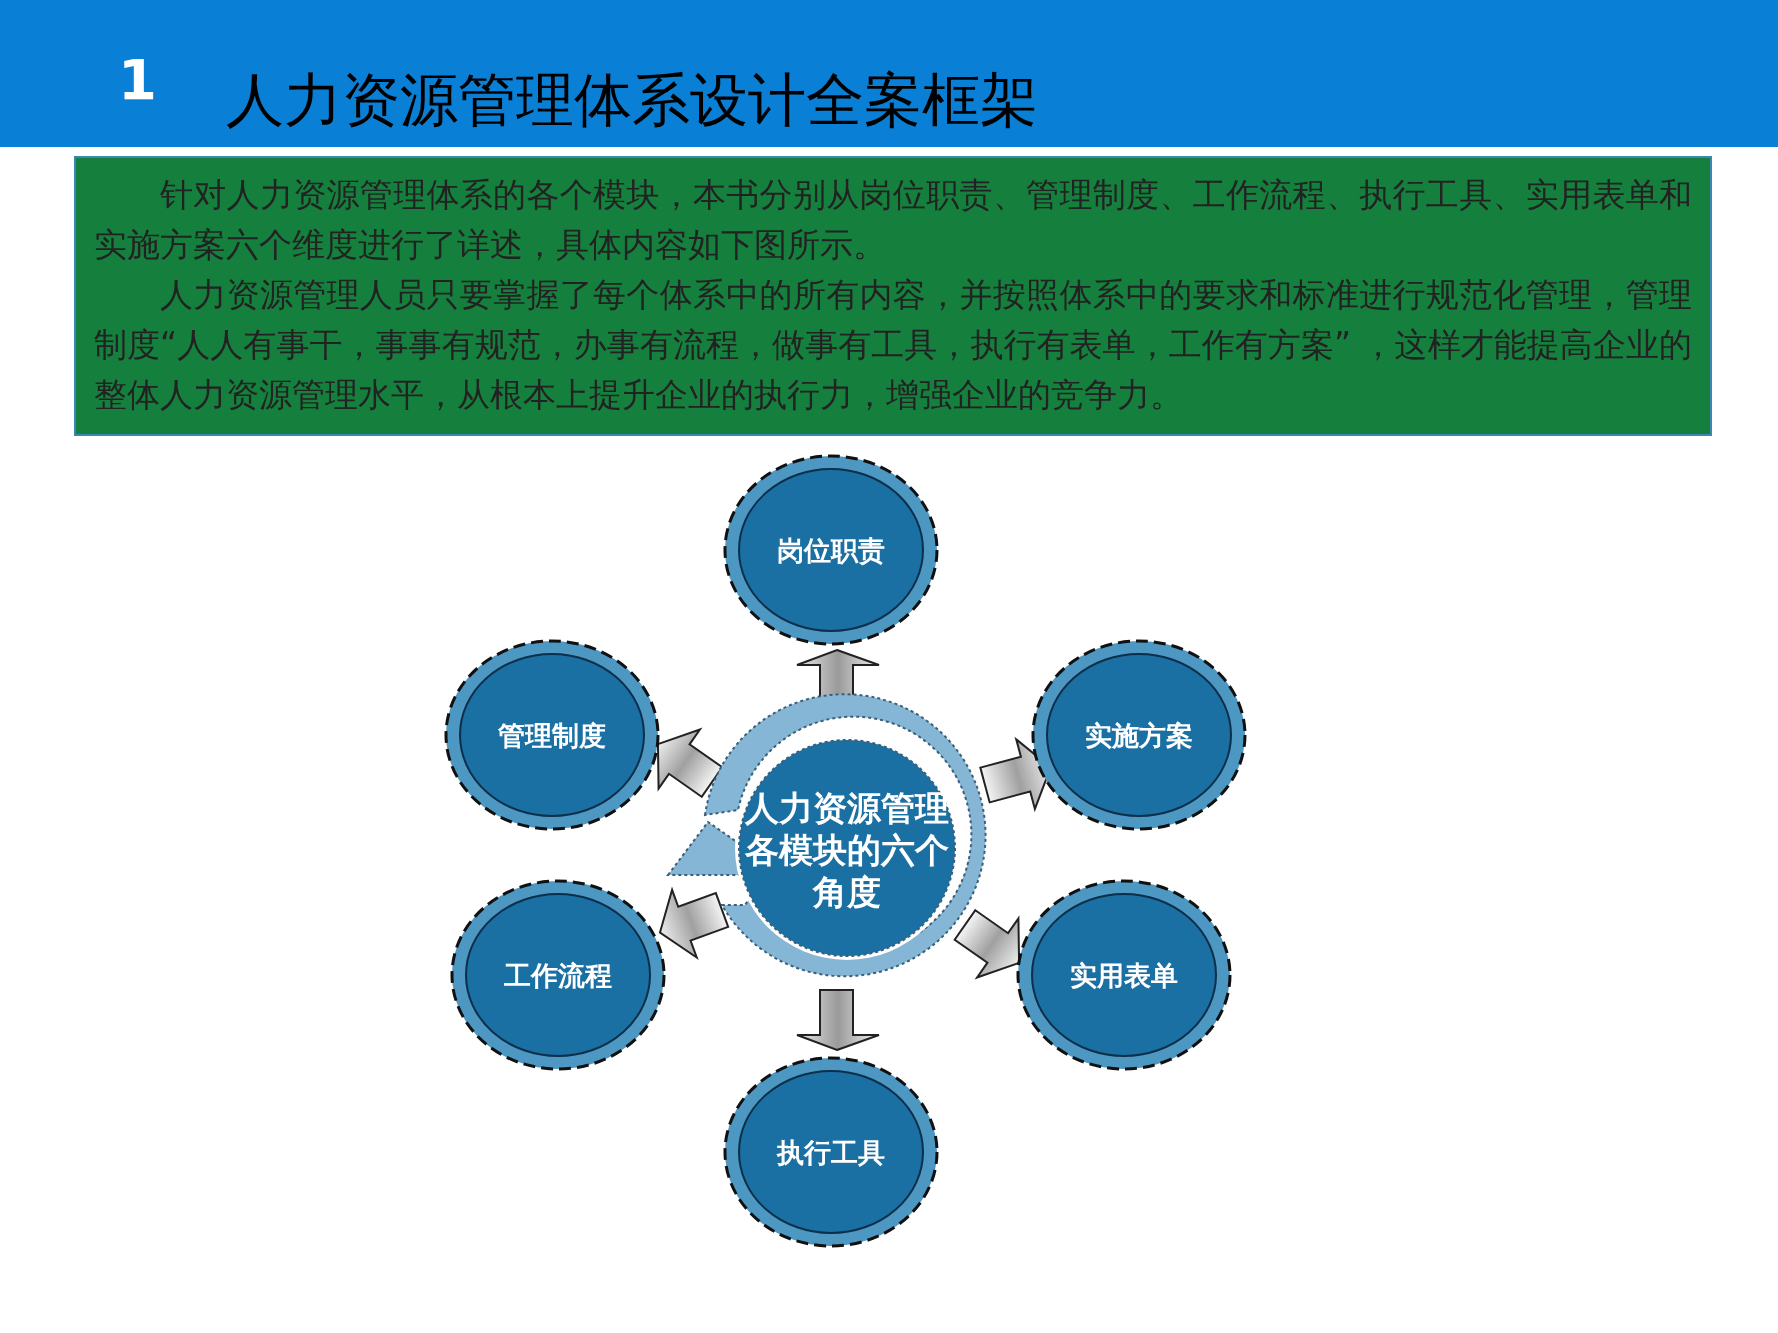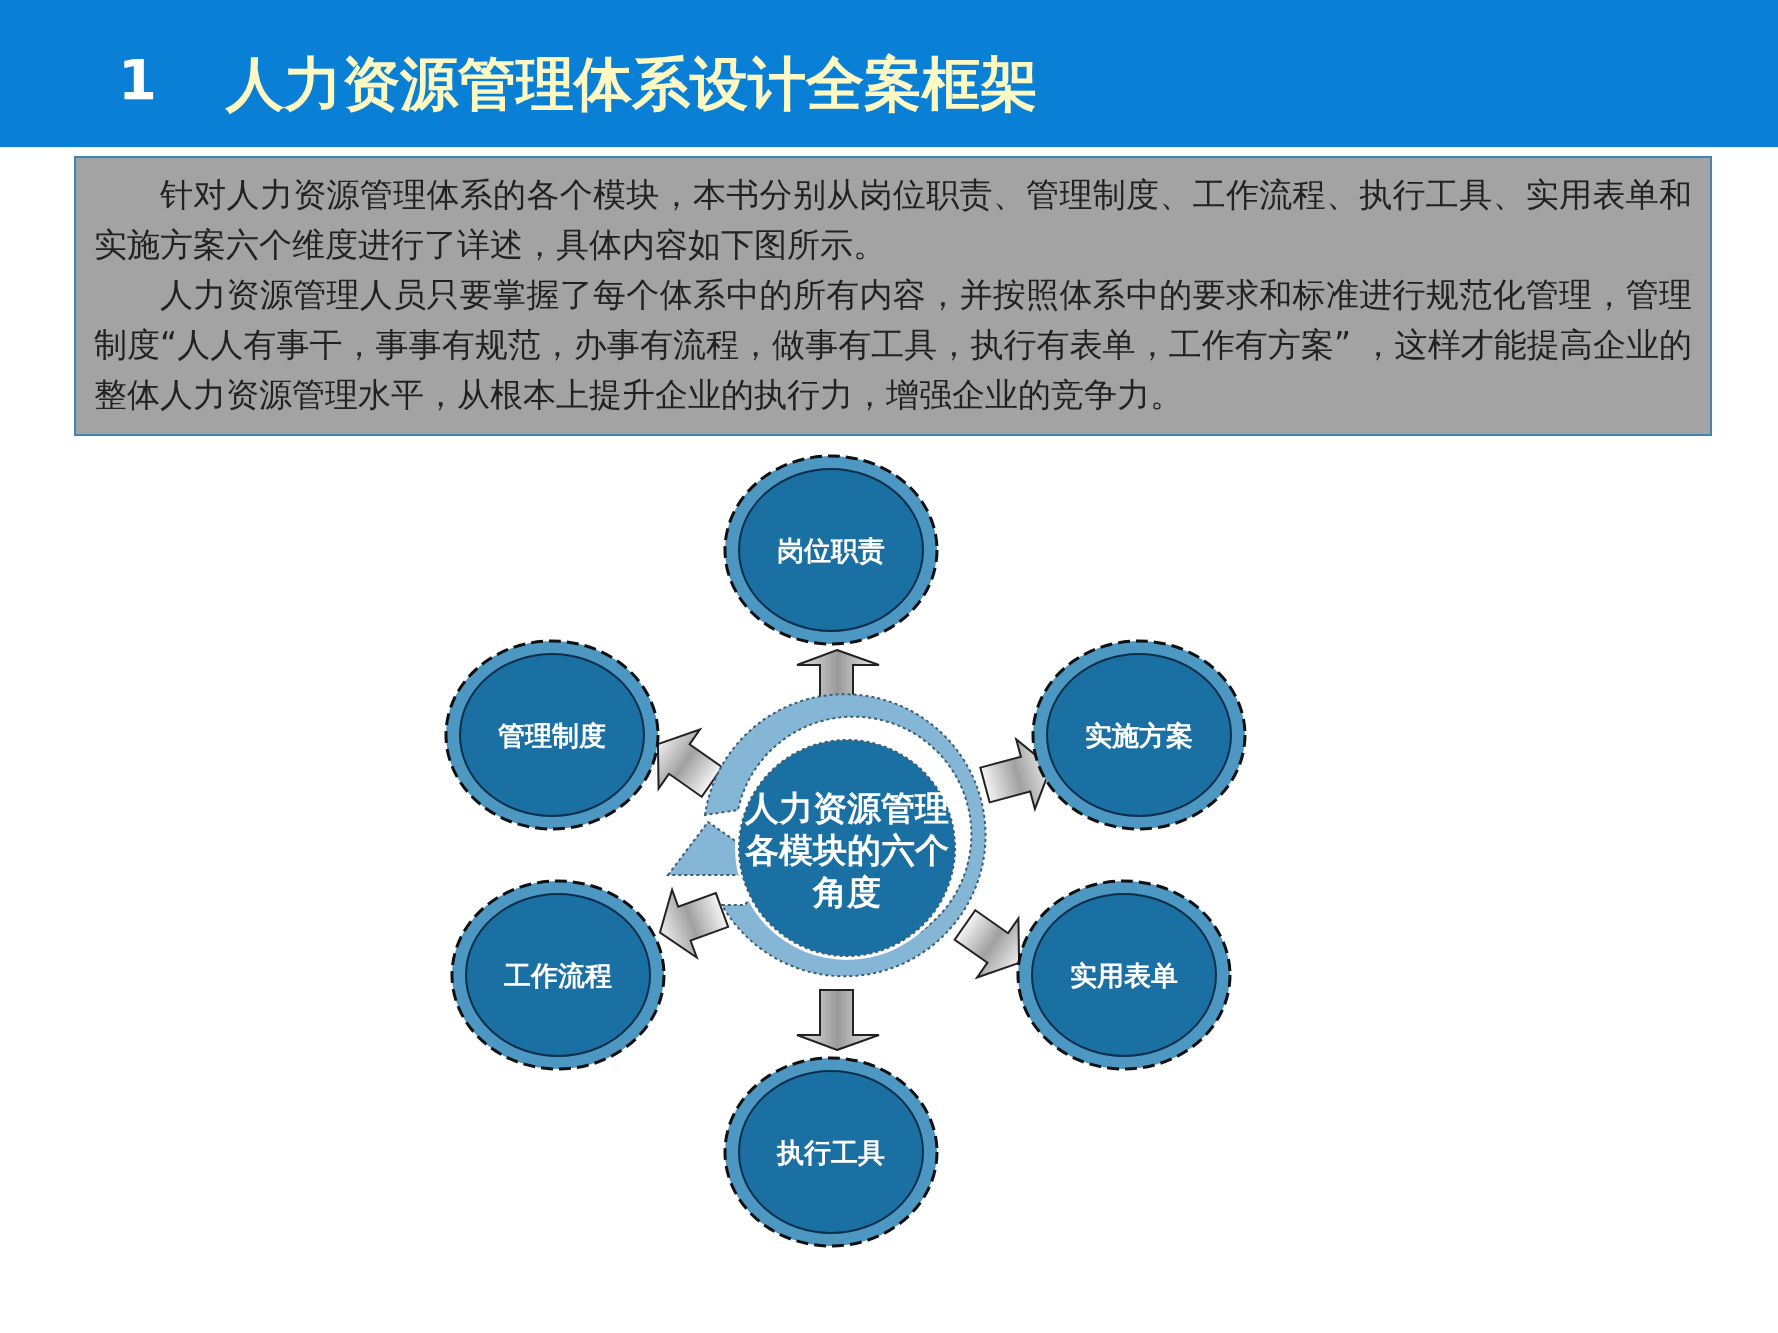--- a/index.html
+++ b/index.html
@@ -10,27 +10,27 @@
   }
   .banner {
     position: absolute; left: 0; top: 0; width: 1778px; height: 147px;
     background: #0a7fd6;
   }
   .banner-num {
     position: absolute; left: 118px; top: 50px;
     color: #fff; font-size: 56px; font-weight: bold; line-height: 60px;
   }
   .banner-title {
-    position: absolute; left: 226px; top: 52px;
-    color: #fef9c3; font-size: 58px; font-weight: bold; line-height: 64px;
+    position: absolute; left: 226px; top: 68px;
+    color: #000000; font-size: 58px; font-weight: normal; line-height: 64px;
     letter-spacing: 0px;
   }
   .textbox {
     position: absolute; left: 74px; top: 156px; width: 1638px; height: 280px;
-    border: 2px solid #3d86b4; box-sizing: border-box; background: #a3a3a3;
+    border: 2px solid #3d86b4; box-sizing: border-box; background: #15803d;
     padding: 12px 18px 0 18px;
     color: #222; font-size: 33px; line-height: 50px;
   }
   .textbox p { margin: 0; text-indent: 66px; text-align: justify; }
   svg.diagram { position: absolute; left: 0; top: 0; }
   .node-label {
     font-family: "DejaVu Sans", "Liberation Sans", sans-serif;
     font-size: 27px; font-weight: bold; fill: #ffffff;
   }
   .center-label {

